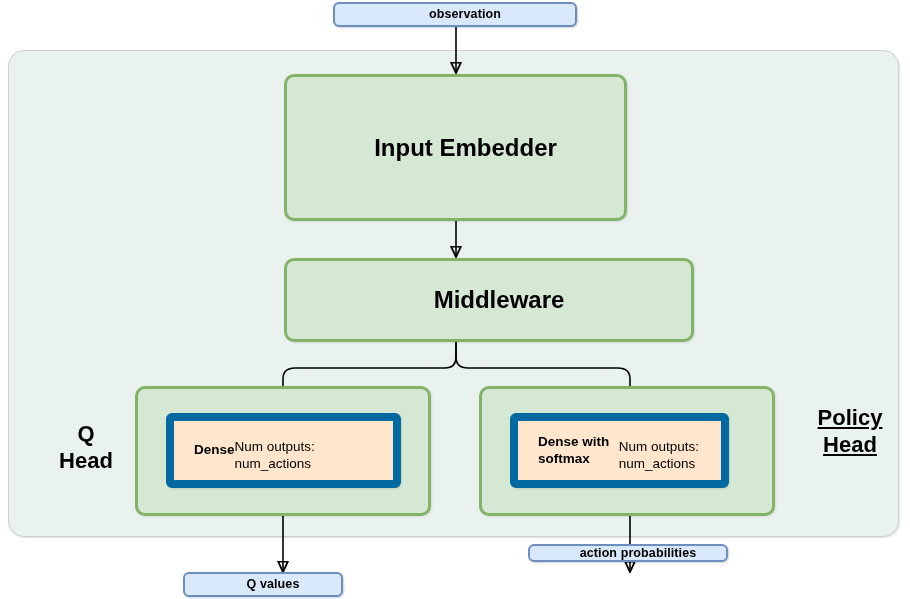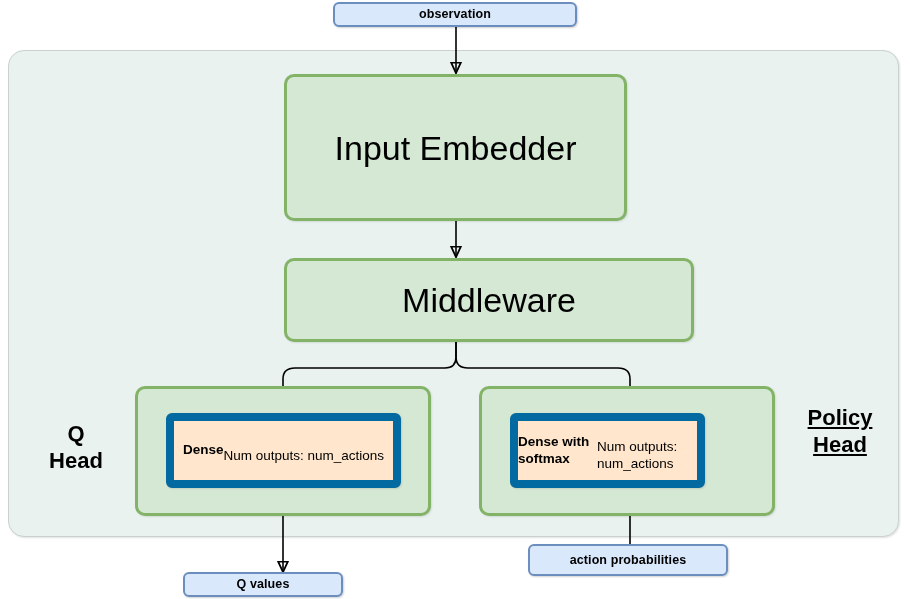--- a/index.html
+++ b/index.html
@@ -12,21 +12,21 @@
     height: 599px;
     font-family: "Liberation Sans", sans-serif;
     -webkit-font-smoothing: antialiased;
   }
   #canvas {
     position: relative;
     width: 910px;
     height: 599px;
     overflow: hidden;
   }
-  .abs { position: absolute; box-sizing: border-box; }
+  .abs { position: absolute; box-sizing: border-box; padding-left: 20px; }
 
   
   .outer-container {
     left: 8px;
     top: 50px;
     width: 891px;
     height: 487px;
     background: #eaf2f0;
     border: 1px solid #c9d2cf;
     border-radius: 16px;
@@ -55,22 +55,22 @@
   .green-box {
     background: #d5e8d4;
     border: 3px solid #82b366;
     border-radius: 10px;
     display: flex;
     align-items: center;
     justify-content: center;
     box-shadow: 1px 1px 2px rgba(0,0,0,0.10);
   }
   .green-box .lbl {
-    font-size: 34px;
-    font-weight: normal;
+    font-size: 24px;
+    font-weight: bold;
     color: #000;
     line-height: 1;
   }
 
   
   .head-box {
     background: #d5e8d4;
     border: 3px solid #82b366;
     border-radius: 10px;
     box-shadow: 1px 1px 2px rgba(0,0,0,0.10);
@@ -174,26 +174,26 @@
     <span class="sub">Num outputs: num_actions</span>
   </div>
 
   <div class="abs side-label" style="left:782px; top:396px; width:116px; height:72px;text-decoration:underline;">
     <span>Policy</span>
     <span>Head</span>
   </div>
 
   <div class="abs head-box" style="left:479px; top:386px; width:296px; height:130px;"></div>
 
-  <div class="abs orange-box" style="left:510px; top:413px; width:195px; height:75px;">
+  <div class="abs orange-box" style="left:510px; top:413px; width:219px; height:75px;">
     <span class="title">Dense with softmax</span>
     <span class="sub">Num outputs: num_actions</span>
   </div>
 
   <div class="abs io-box" style="left:183px; top:572px; width:160px; height:25px;">
     <span class="lbl">Q values</span>
   </div>
 
-  <div class="abs io-box" style="left:528px; top:544px; width:200px; height:32px;align-items:center;">
+  <div class="abs io-box" style="left:528px; top:544px; width:200px; height:18px;align-items:center;">
     <span class="lbl">action probabilities</span>
   </div>
 
 </div>
 
 </body></html>

